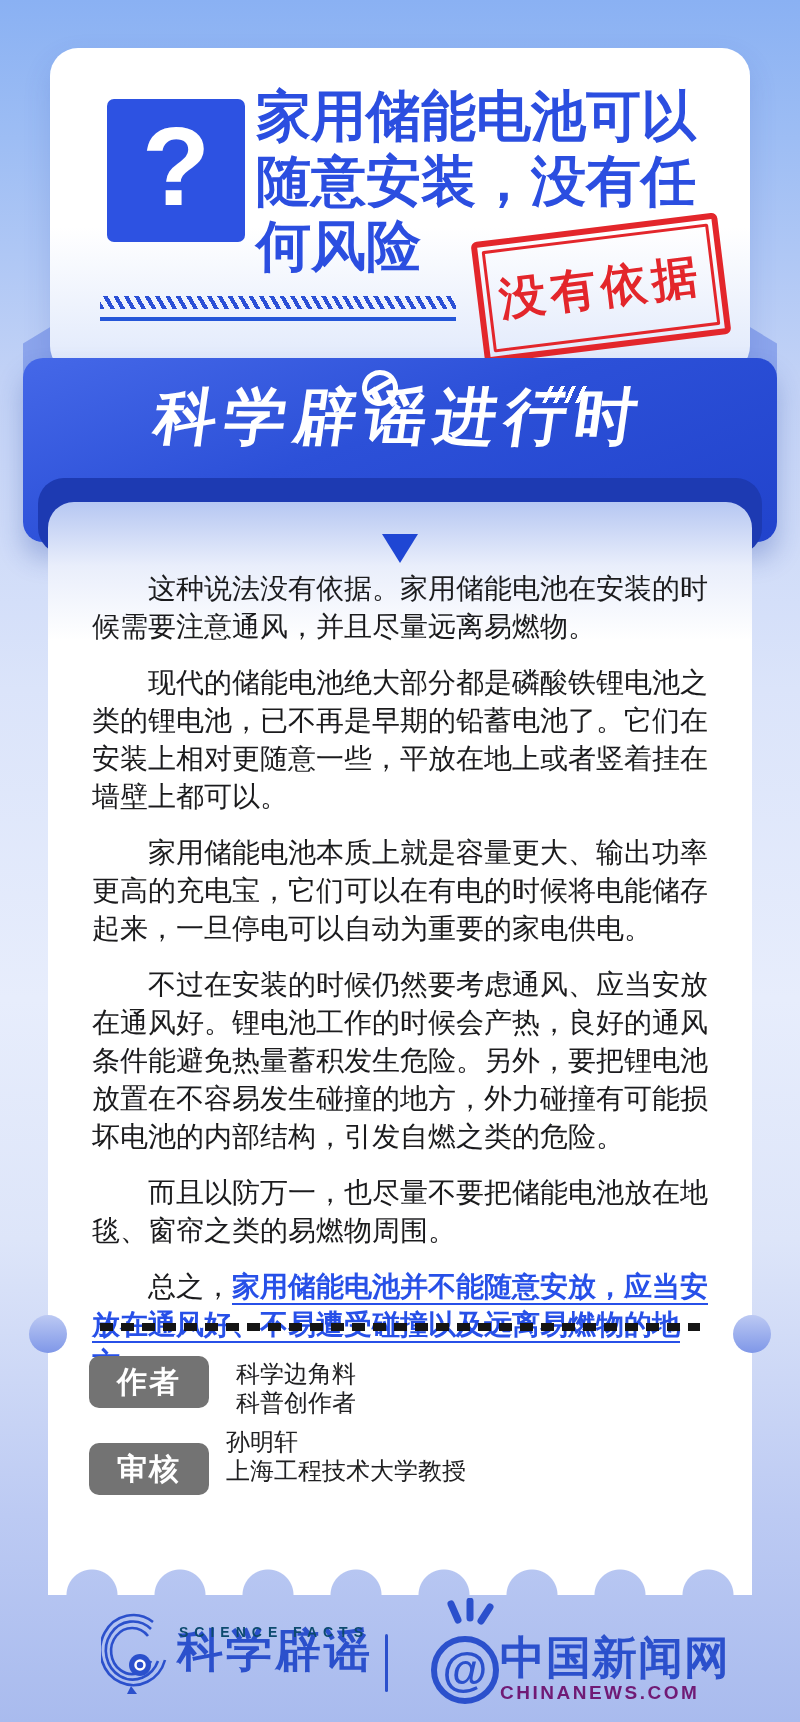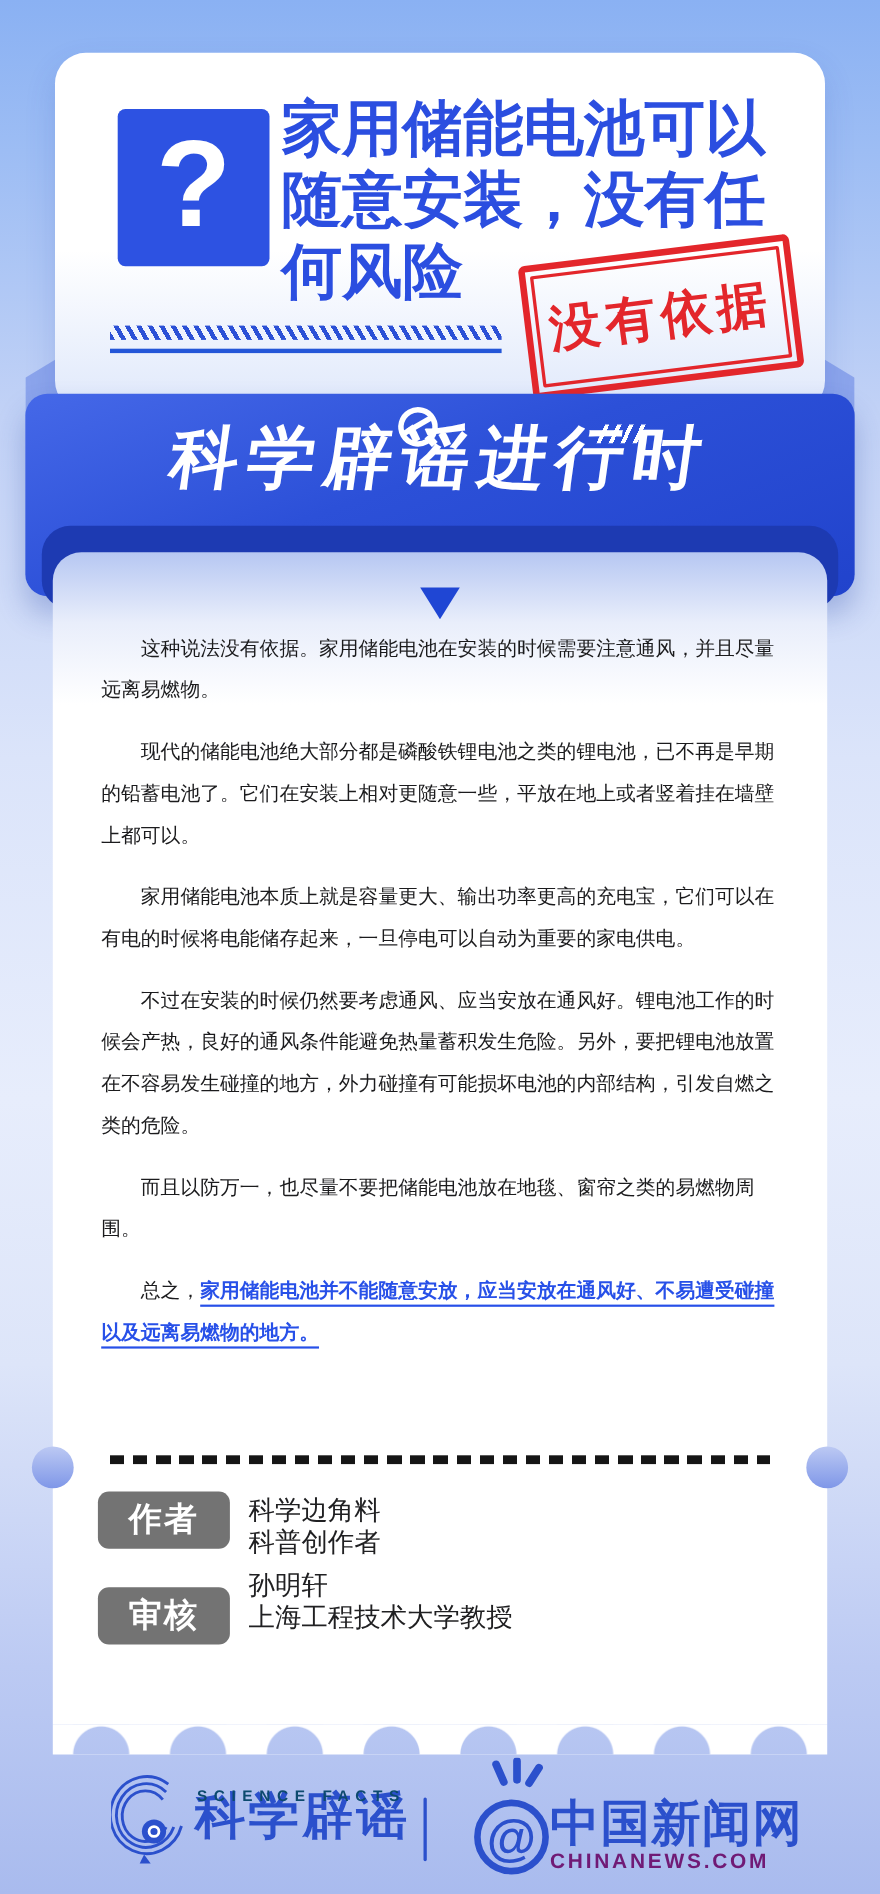--- a/index.html
+++ b/index.html
@@ -49,40 +49,40 @@
 
   
   .lower-card{left:48px;top:502px;width:704px;height:1066px;border-radius:26px 26px 0 0;
     background:linear-gradient(180deg,#b6c7f2 0%,#e9eefb 6%,#ffffff 13%);z-index:9;}
   .scallop-strip{left:48px;top:1568px;width:704px;height:27px;z-index:9;
     background-image:radial-gradient(circle 26px at 50% 100%,rgba(0,0,0,0) 25px,#ffffff 26px);
     background-size:88px 27px;background-repeat:repeat-x;}
   .down-triangle{left:382px;top:534px;width:0;height:0;z-index:10;
     border-left:18px solid rgba(0,0,0,0);border-right:18px solid rgba(0,0,0,0);border-top:29px solid #1f46d4;}
 
-  .body-text{left:92px;top:570px;width:616px;z-index:10;font-size:18px;line-height:38px;color:#1b1b1d;}
+  .body-text{left:92px;top:570px;width:616px;z-index:10;font-size:28px;line-height:38px;color:#1b1b1d;}
   .body-text p{margin:0 0 18px 0;text-indent:2em;}
   .conclusion{margin:0;text-indent:2em;}
   .conclusion .hl{color:#2750e8;font-weight:700;text-decoration:underline;
     text-decoration-thickness:2px;text-underline-offset:7px;text-decoration-color:#2750e8;}
 
   .dash-sep{left:100px;top:1323px;width:600px;height:8px;z-index:10;
     background:repeating-linear-gradient(90deg,#151515 0 13px,rgba(0,0,0,0) 13px 21px);}
   .notch{width:38px;height:38px;border-radius:50%;z-index:11;
     background:linear-gradient(180deg,#bcc9f3 0%,#7f97e8 100%);}
   .notch-left{left:29px;top:1315px;}
   .notch-right{left:733px;top:1315px;}
 
   
   .credit-badge{width:120px;height:52px;border-radius:10px;background:#737373;z-index:10;
     color:#ffffff;font-size:30px;font-weight:700;text-align:center;line-height:52px;letter-spacing:2px;}
   .author-badge{left:89px;top:1356px;}
   .reviewer-badge{left:89px;top:1443px;}
   .credit-lines{left:226px;z-index:10;font-size:24px;line-height:29px;color:#202022;}
-  .author-lines{top:1359px;}
+  .author-lines{top:1359px;margin-left:10px;}
   .reviewer-lines{top:1427px;}
 
   
   .footer{z-index:2;color:#2b50cc;}
   .sf-cn{left:177px;top:1620px;font-size:46px;font-weight:900;letter-spacing:3px;color:#2b50cc;}
   .sf-en{left:179px;top:1624px;font-size:14px;font-weight:700;letter-spacing:6px;color:#0c4a6e;}
   .divider{left:385px;top:1634px;width:3px;height:58px;background:#2b50cc;border-radius:2px;}
   .cn-cn{left:500px;top:1628px;font-size:45px;font-weight:900;letter-spacing:1px;color:#2b50cc;}
   .cn-en{left:500px;top:1682px;font-size:19px;font-weight:700;letter-spacing:2.5px;color:#701a75;}
   .swirl{left:101px;top:1612px;}

